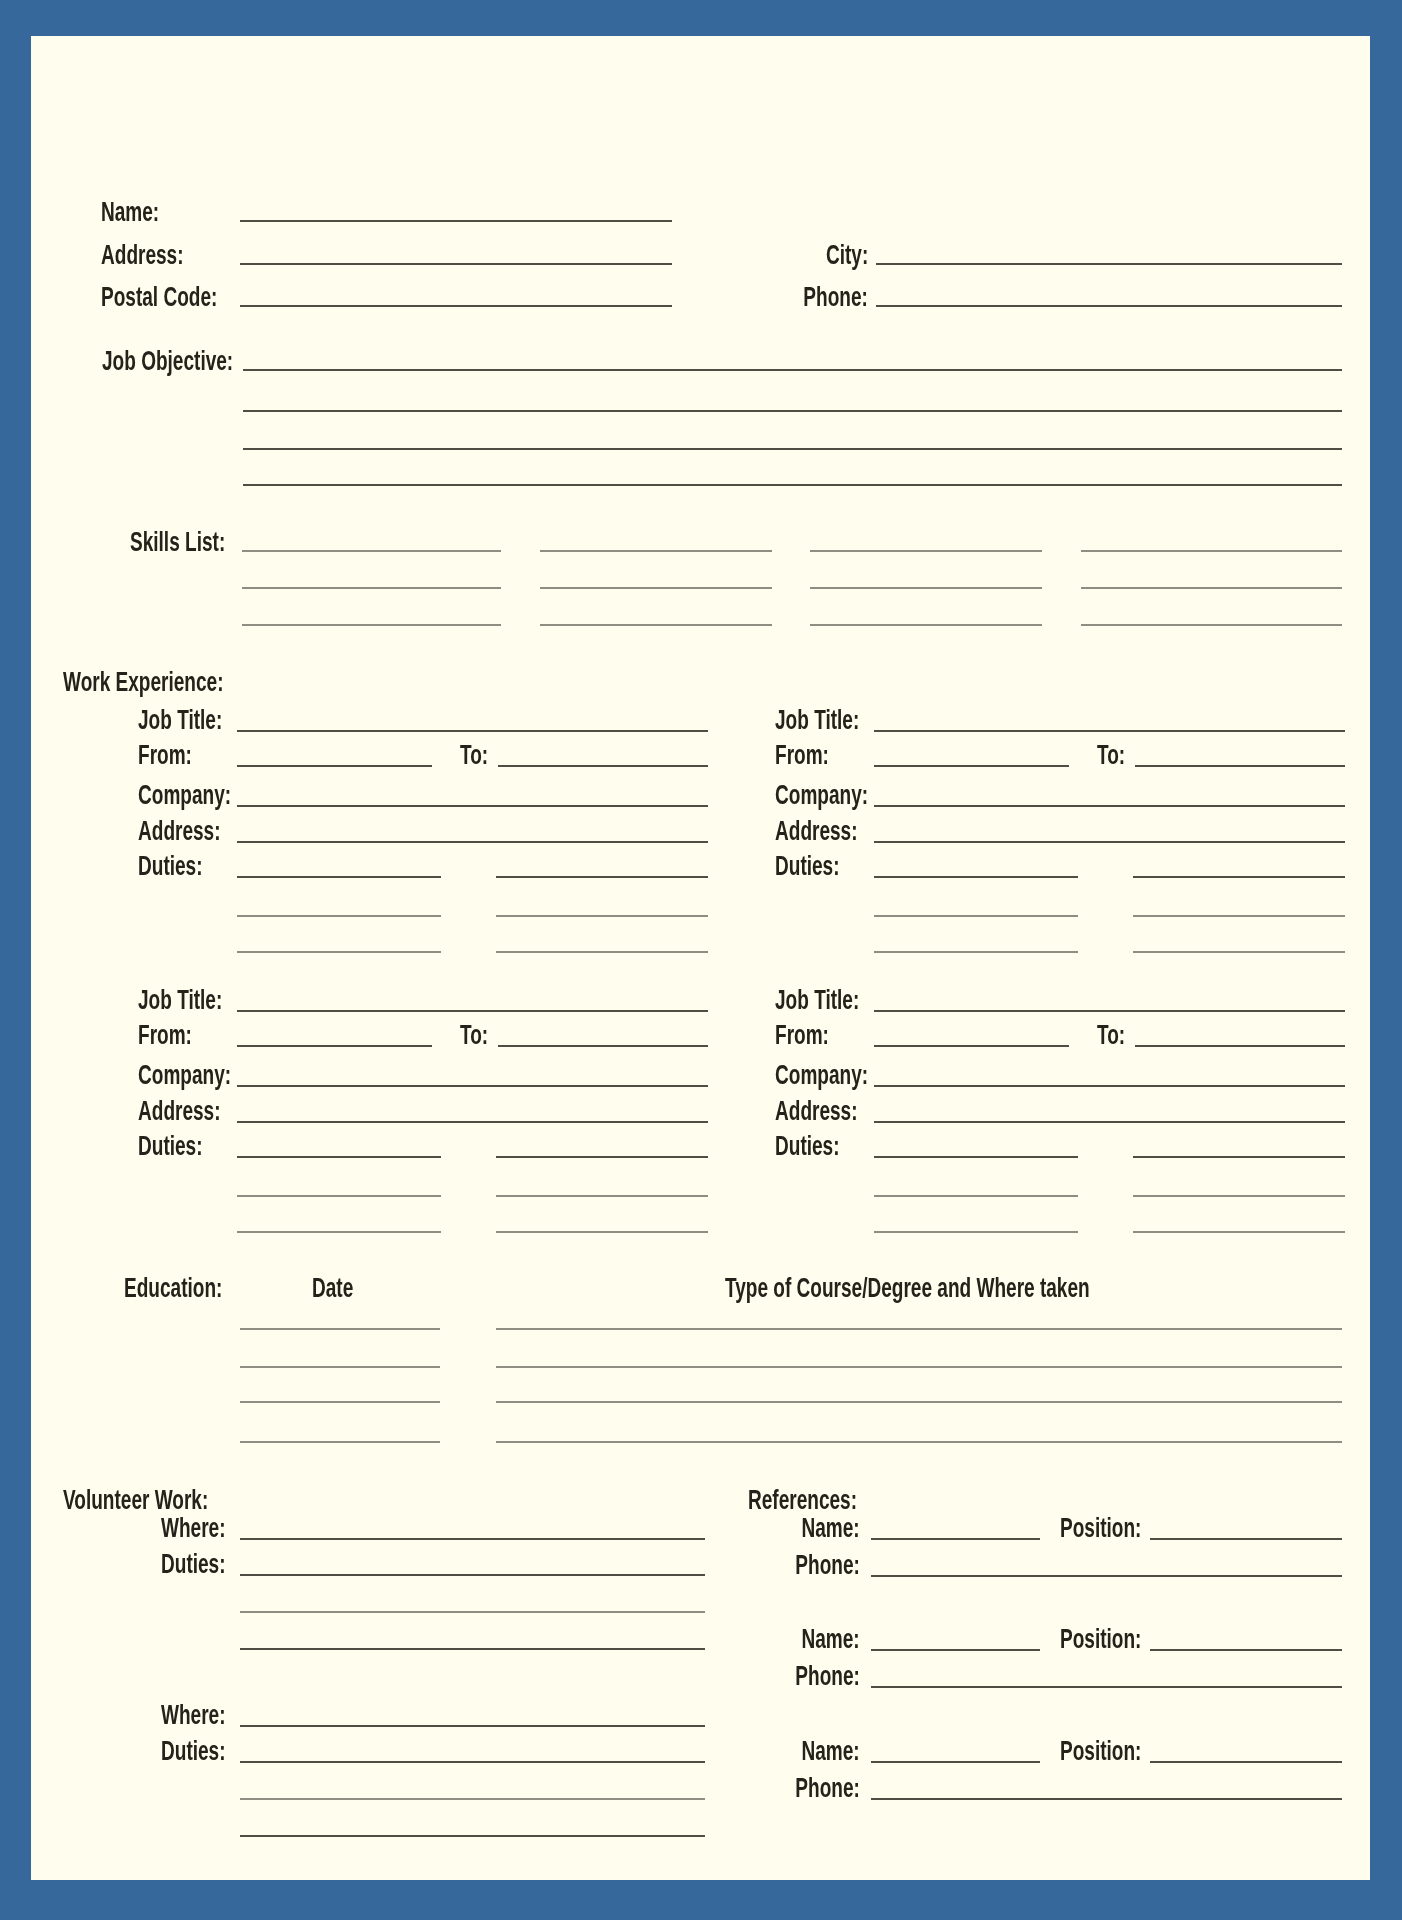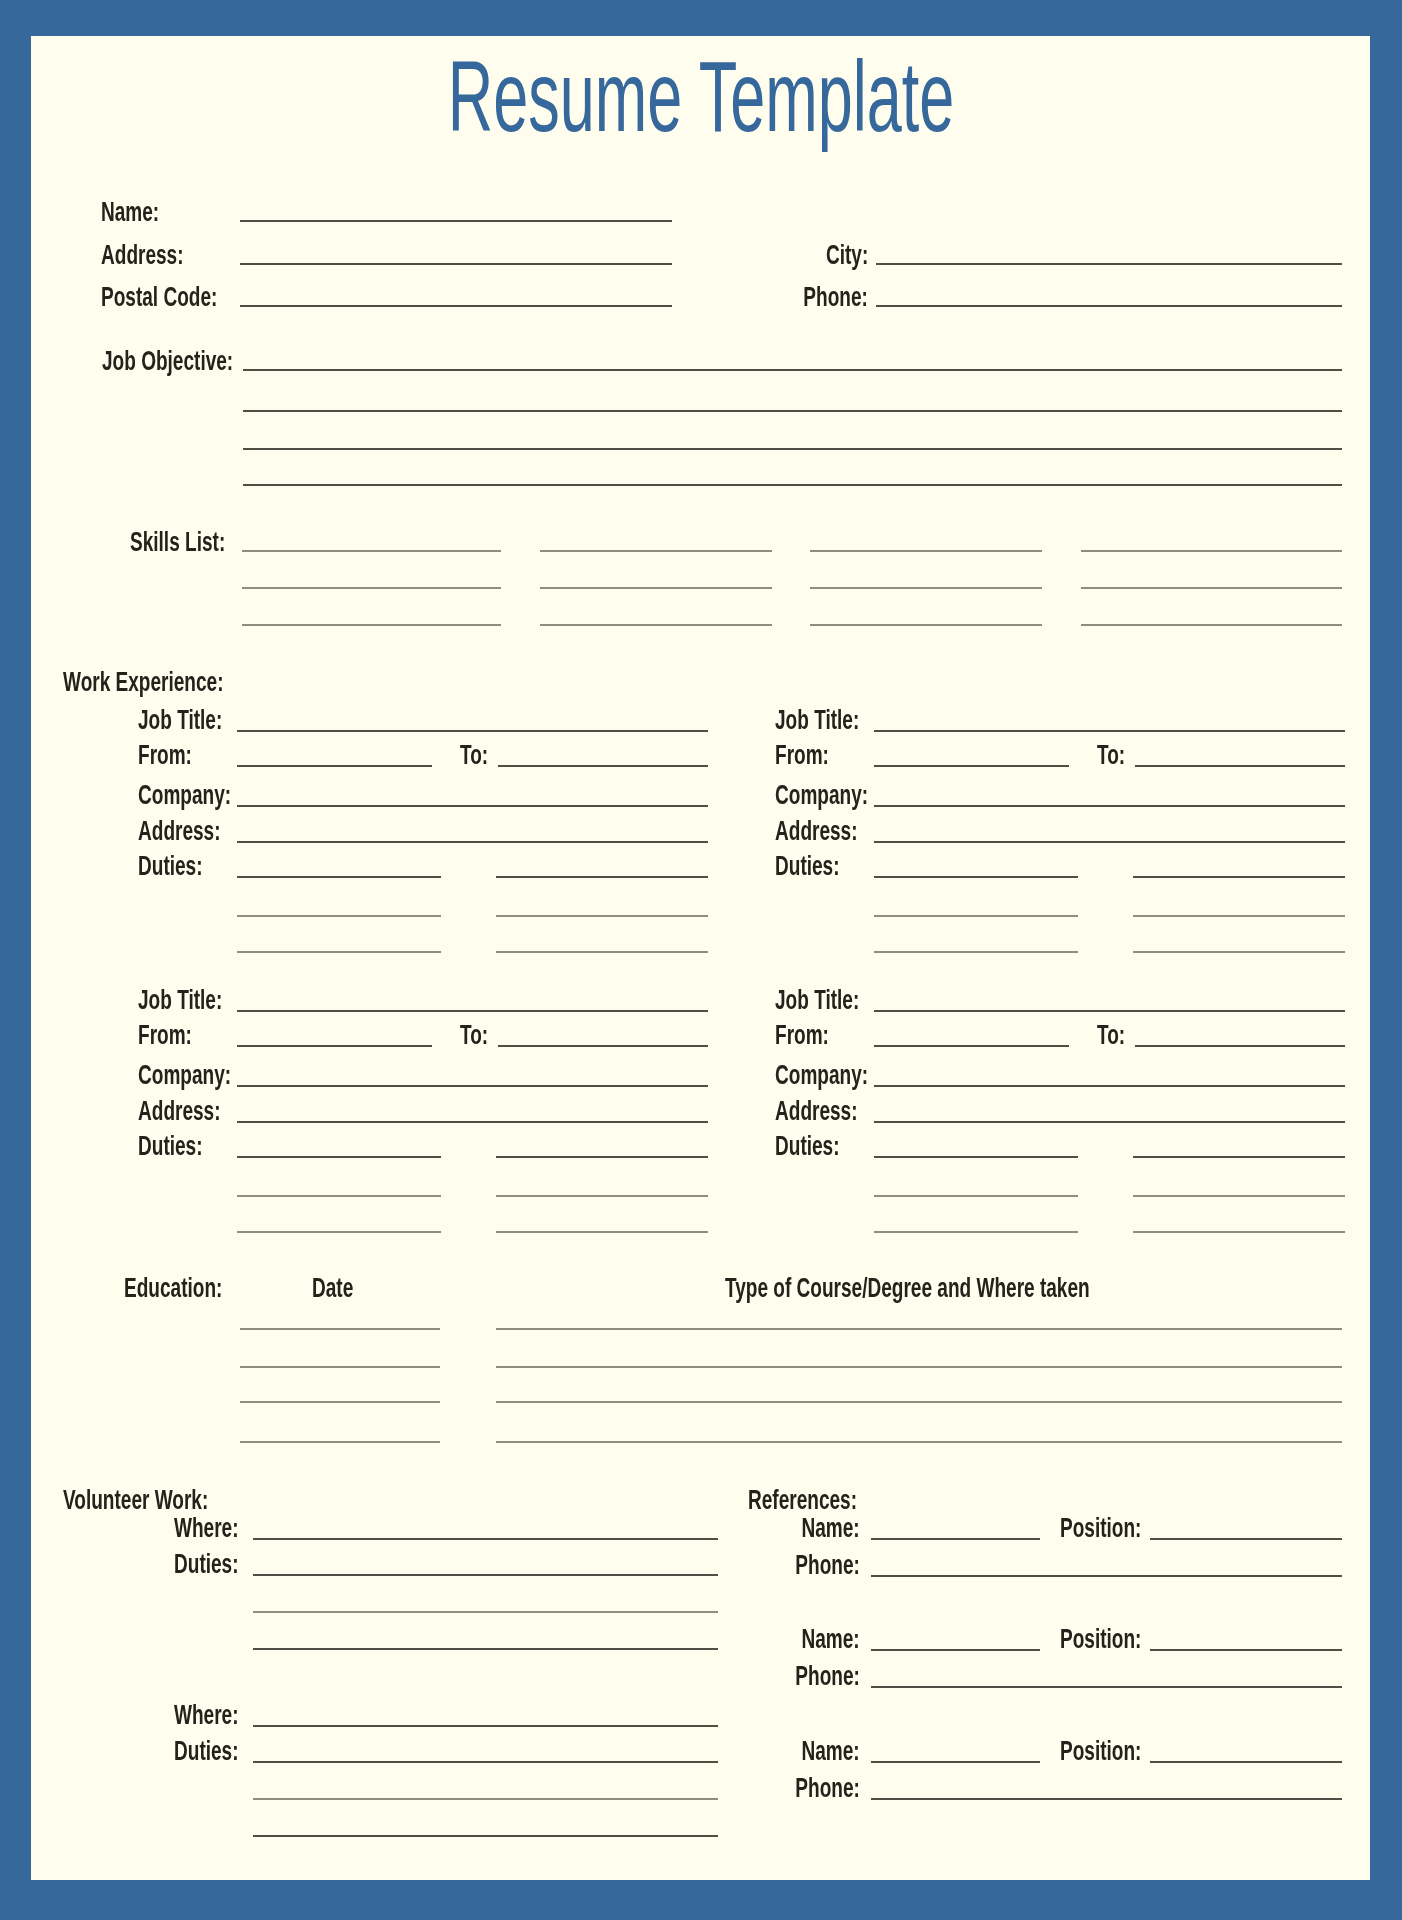--- a/index.html
+++ b/index.html
@@ -9,32 +9,29 @@
   .page{position:absolute;left:31px;top:36px;width:1339px;height:1844px;background:#FFFEEE;}
   .title-wrap{position:absolute;left:0;top:46px;width:1402px;text-align:center;}
   .title{display:inline-block;font-size:100px;line-height:100px;font-weight:normal;
          color:#36689C;white-space:nowrap;transform:scaleX(0.63);transform-origin:50% 0;}
   .lb{position:absolute;font-size:28px;line-height:28px;font-weight:bold;color:#24221A;
       white-space:nowrap;transform:scaleX(0.68);transform-origin:0 0;}
   .lb.ra{transform-origin:100% 0;}
   .ln{position:absolute;height:2px;background:#4E4E44;}
   .ln.lt{background:#8D8D82;}
   .job{position:absolute;width:570px;height:250px;}
-  .vol{position:absolute;left:174px;width:545px;height:140px;}
+  .vol{position:absolute;left:161px;width:545px;height:140px;}
   .ref{position:absolute;left:740px;width:602px;height:66px;}
 </style>
 </head>
 <body>
 
 <div id="screen">
   <div class="page"></div>
 
-  <div class="title-wrap">
-    <span class="title">Resume Template</span>
-  </div>
 
   <span class="lb" style="left:101px;top:198px">Name:</span>
   <div class="ln" style="left:240px;top:220px;width:432px"></div>
 
   <span class="lb" style="left:101px;top:241px">Address:</span>
   <div class="ln" style="left:240px;top:263px;width:432px"></div>
   <span class="lb ra" style="right:534px;top:241px">City:</span>
   <div class="ln" style="left:876px;top:263px;width:466px"></div>
 
   <span class="lb" style="left:101px;top:283px">Postal Code:</span>

